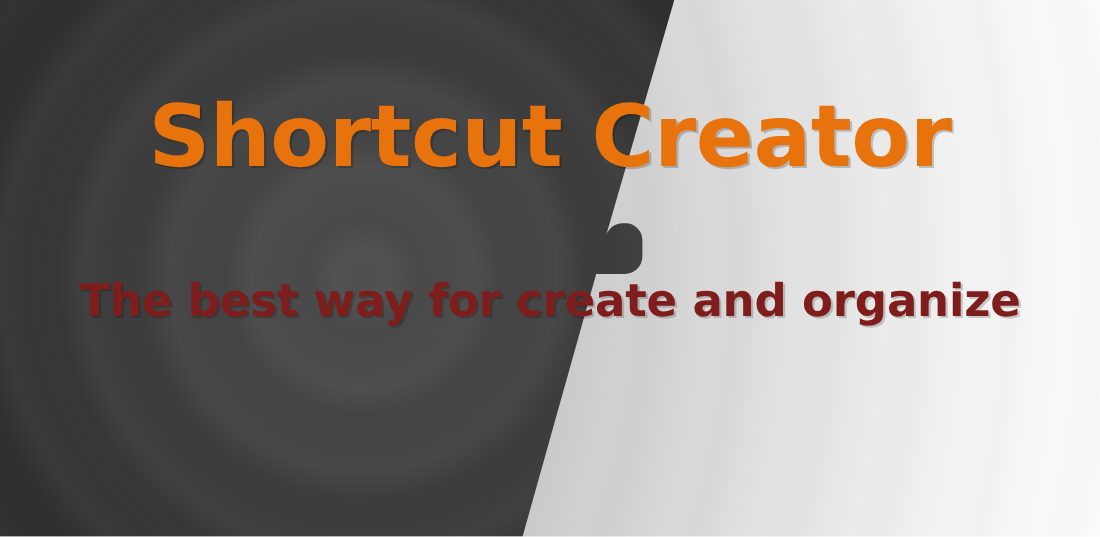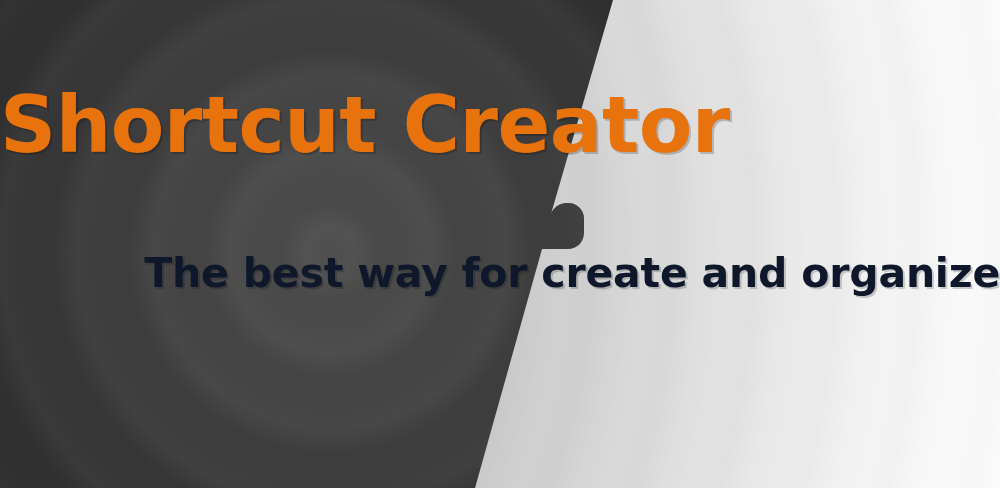--- a/index.html
+++ b/index.html
@@ -100,42 +100,43 @@
     align-items: center;
     justify-content: flex-start;
     pointer-events: none;
   }
 
   .title {
     position: absolute;
     left: 0;
     right: 0;
     top: 86px;
+    text-align: center;
     font-family: "DejaVu Sans", sans-serif;
     font-weight: bold;
     font-size: 78px;
     line-height: 1.0;
     letter-spacing: -0.5px;
     color: #e8720c;
     text-shadow: 2px 2px 0 rgba(0,0,0,0.20);
     white-space: nowrap;
   }
 
   .subtitle {
     position: absolute;
     left: 0;
     right: 0;
     top: 248px;
-    text-align: right;
+    text-align: center;
     font-family: "DejaVu Sans", sans-serif;
     font-weight: bold;
     font-size: 41px;
     line-height: 50px;
     letter-spacing: -0.2px;
-    color: #0f172a;
+    color: #7f1d1d;
     text-shadow: 2px 2px 0 rgba(0,0,0,0.18);
   }
   .subtitle .line { display: block; }
 </style>
 </head>
 <body>
 
 <div id="banner">
 
   <svg class="defs-svg" viewBox="0 0 1000 488" width="1000" height="488" aria-hidden="true">

